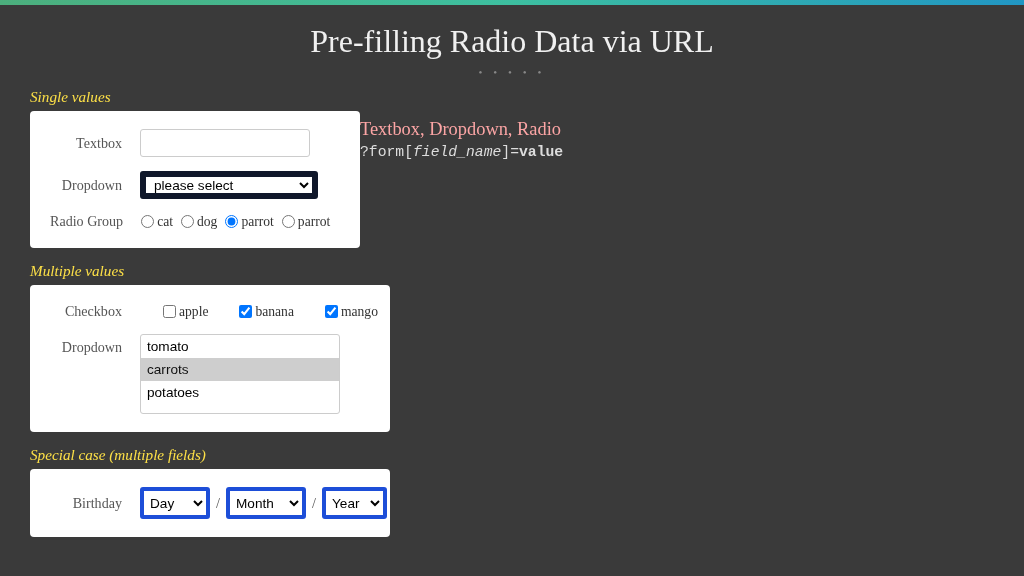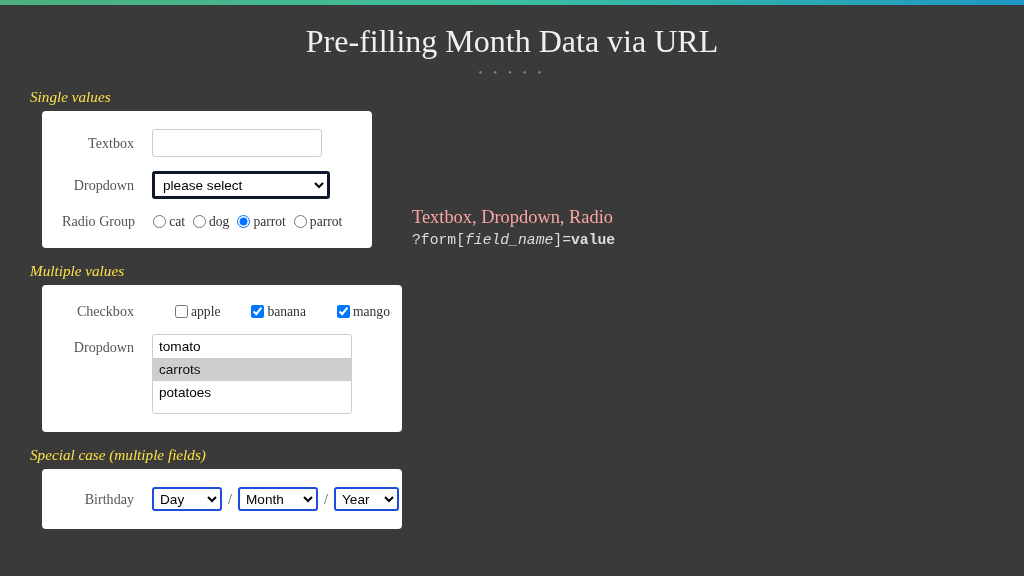--- a/index.html
+++ b/index.html
@@ -37,23 +37,21 @@
       gap: 10px;
     }
     .section-label {
       color: #fde047;
       font-size: 0.95rem;
       font-style: italic;
       margin-bottom: 5px;
     }
     .section-row {
       display: flex;
-      align-items: flex-end;
-      gap: 40px;
-      margin-left: 12px;
+      align-items: flex-start;
     }
     .form-card {
       background: #fff;
       color: #333;
       border-radius: 4px;
       padding: 18px 20px;
       min-width: 330px;
       max-width: 360px;
     }
     .form-row {
@@ -72,21 +70,21 @@
     }
     .text-input {
       border: 1px solid #ccc;
       border-radius: 3px;
       height: 28px;
       width: 170px;
       font-size: 0.85rem;
       padding: 0 6px;
     }
     .dropdown-select {
-      border: 3px solid #0f172a;
+      border: 6px solid #0f172a;
       border-radius: 3px;
       height: 28px;
       width: 178px;
       font-size: 0.85rem;
       background: #fff;
       padding: 0 4px;
     }
     .radio-group {
       display: flex;
       align-items: center;
@@ -140,42 +138,42 @@
       border-radius: 3px;
       width: 200px;
       font-size: 0.85rem;
       height: 80px;
     }
     .multi-select option {
       padding: 4px 6px;
     }
     
     .birthday-select {
-      border: 2px solid #1d4ed8;
-      border-radius: 3px;
-      height: 24px;
+      border: 4px solid #1d4ed8;
+      border-radius: 3px;
+      height: 32px;
       font-size: 0.85rem;
       background: #fff;
       padding: 0 2px;
     }
     .birthday-sep {
       color: #555;
       font-size: 0.9rem;
       margin: 0 2px;
     }
     .section-block {
       margin-bottom: 4px;
     }
   </style>
 </head>
 <body>
 
 <div class="top-bar"></div>
 
-<h1 class="page-title">Pre-filling Month Data via URL</h1>
+<h1 class="page-title">Pre-filling Radio Data via URL</h1>
 <div class="dots">• • • • •</div>
 
 <div class="main-content">
 
   <div class="section-block">
     <div class="section-label">Single values</div>
     <div class="section-row">
       <div class="form-card">
 
         <div class="form-row">

